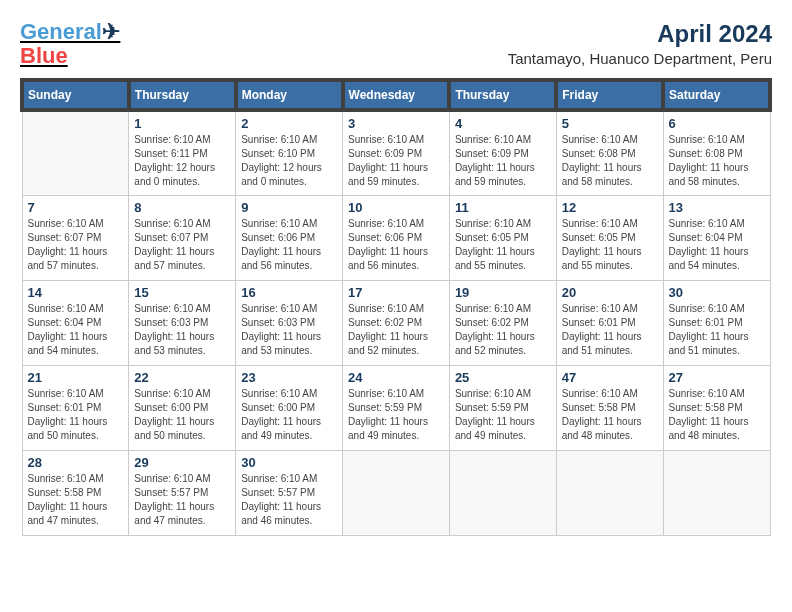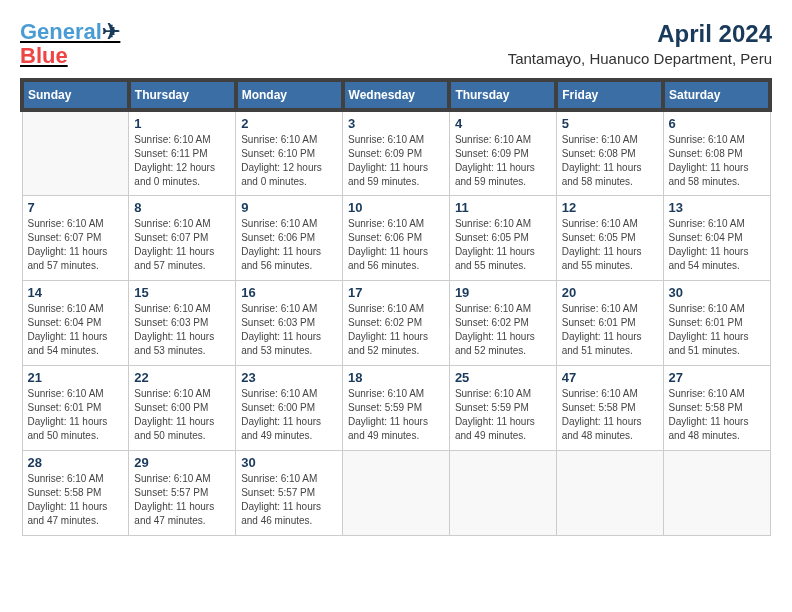--- a/index.html
+++ b/index.html
@@ -205,21 +205,21 @@
         </td>
         <td>
           <div class="day-num">22</div>
           <div class="day-info">Sunrise: 6:10 AM<br>Sunset: 6:00 PM<br>Daylight: 11 hours<br>and 50 minutes.</div>
         </td>
         <td>
           <div class="day-num">23</div>
           <div class="day-info">Sunrise: 6:10 AM<br>Sunset: 6:00 PM<br>Daylight: 11 hours<br>and 49 minutes.</div>
         </td>
         <td>
-          <div class="day-num">18</div>
+          <div class="day-num">24</div>
           <div class="day-info">Sunrise: 6:10 AM<br>Sunset: 5:59 PM<br>Daylight: 11 hours<br>and 49 minutes.</div>
         </td>
         <td>
           <div class="day-num">25</div>
           <div class="day-info">Sunrise: 6:10 AM<br>Sunset: 5:59 PM<br>Daylight: 11 hours<br>and 49 minutes.</div>
         </td>
         <td>
           <div class="day-num">47</div>
           <div class="day-info">Sunrise: 6:10 AM<br>Sunset: 5:58 PM<br>Daylight: 11 hours<br>and 48 minutes.</div>
         </td>

